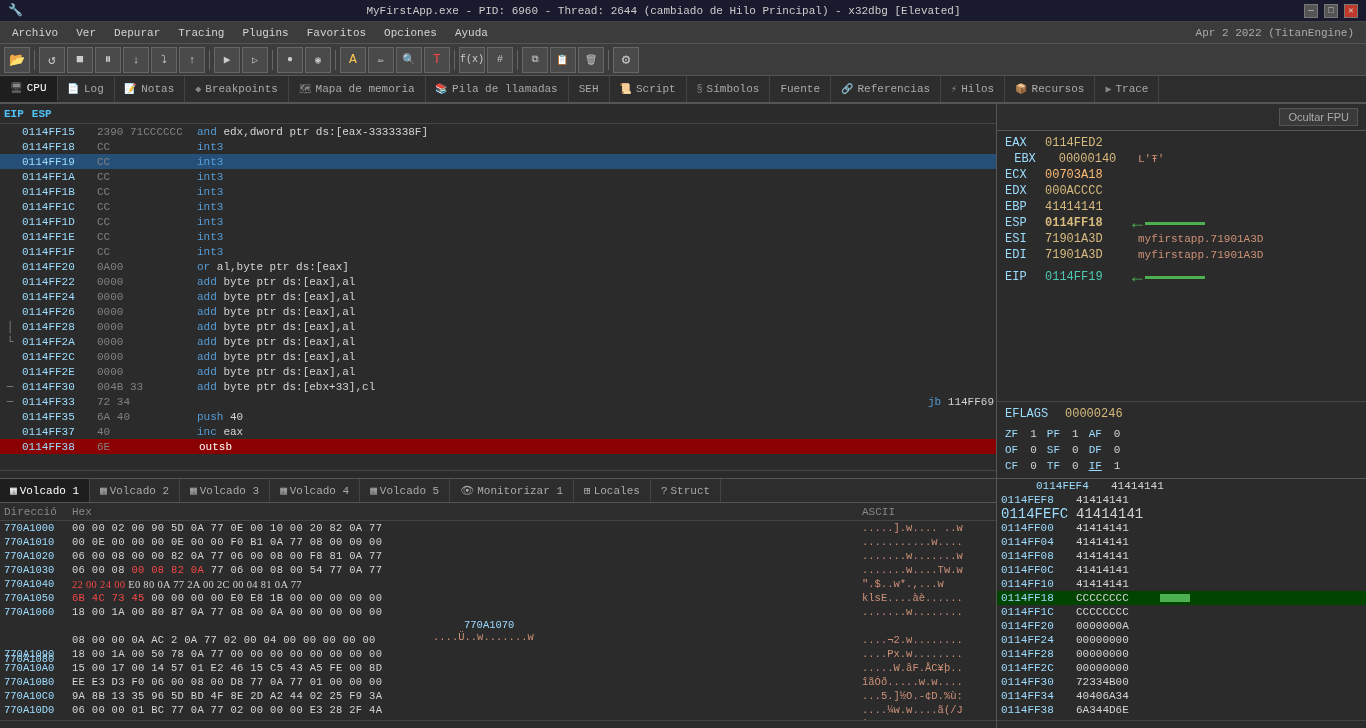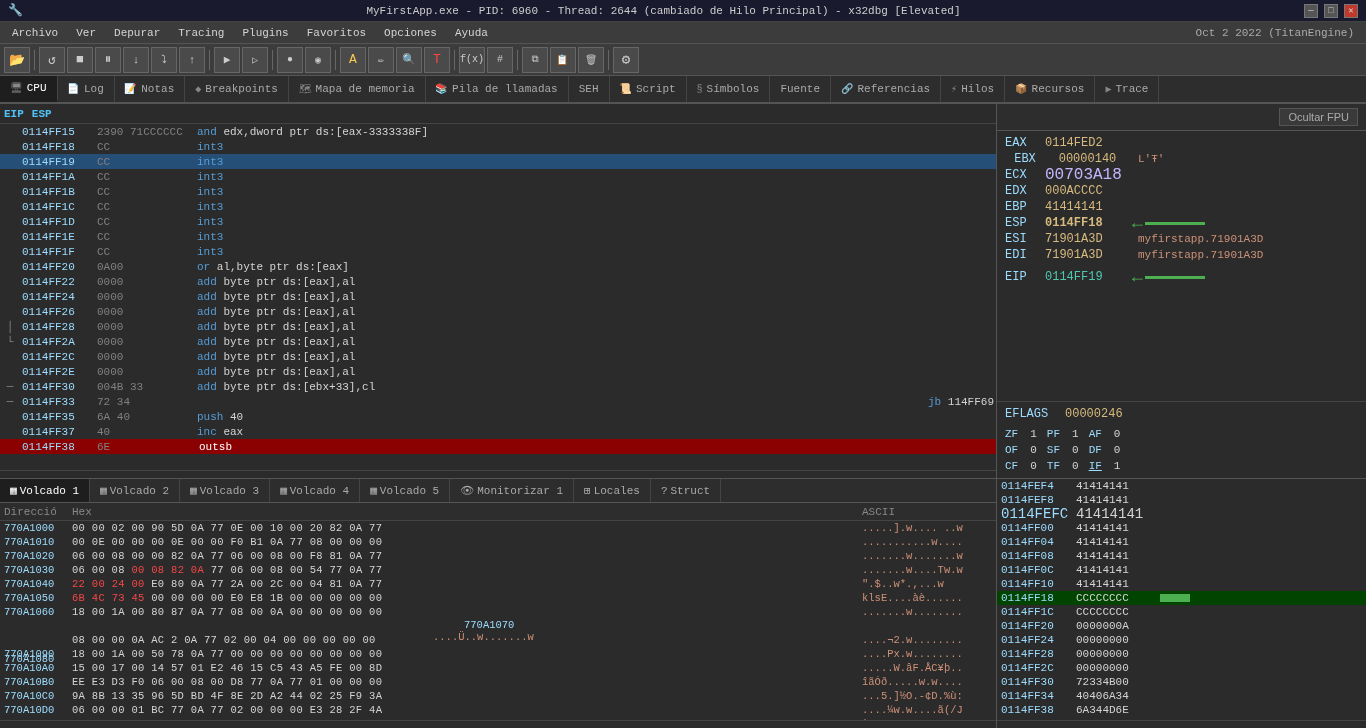--- a/index.html
+++ b/index.html
@@ -208,21 +208,21 @@
 
 <div id="menubar">
   <span class="menu-item">Archivo</span>
   <span class="menu-item">Ver</span>
   <span class="menu-item">Depurar</span>
   <span class="menu-item">Tracing</span>
   <span class="menu-item">Plugins</span>
   <span class="menu-item">Favoritos</span>
   <span class="menu-item">Opciones</span>
   <span class="menu-item">Ayuda</span>
-  <span class="menu-date">Oct 2 2022 (TitanEngine)</span>
+  <span class="menu-date">Apr 2 2022 (TitanEngine)</span>
 </div>
 
 <div id="toolbar">
   <div class="tb-btn" title="Open">📂</div>
   <div class="tb-sep"></div>
   <div class="tb-btn">↺</div>
   <div class="tb-btn">■</div>
   <div class="tb-btn">⏸</div>
   <div class="tb-btn" style="font-size:11px;">↓</div>
   <div class="tb-btn" style="font-size:11px;">⤵</div>
@@ -468,21 +468,21 @@
             <span style="color: rgb(156, 220, 254); width: 40px; font-size: 12px;">EAX</span>
             <span style="width: 85px; font-size: 12px; color: rgb(215, 186, 125);">0114FED2</span>
           </div>
           <div class="reg-row" style="display: flex; align-items: center; height: 16px; font-size: 12px; text-align: center;">
             <span style="color: rgb(156, 220, 254); width: 40px; font-size: 12px;">EBX</span>
             <span style="width: 85px; font-size: 12px; color: rgb(215, 186, 125);">00000140</span>
             <span style="color: rgb(206, 145, 120); margin-left: 8px; font-size: 11px;">L'Ŧ'</span>
           </div>
           <div class="reg-row" style="display: flex; align-items: center; height: 16px; font-size: 12px;">
             <span style="color: rgb(156, 220, 254); width: 40px; font-size: 12px;">ECX</span>
-            <span style="width: 85px; font-size: 16px; color: #c4b5fd;">00703A18</span>
+            <span style="width: 85px; font-size: 12px; color: #fdba74;">00703A18</span>
           </div>
           <div class="reg-row" style="display: flex; align-items: center; height: 16px; font-size: 12px;">
             <span style="color: rgb(156, 220, 254); width: 40px; font-size: 12px;">EDX</span>
             <span style="width: 85px; font-size: 12px; color: rgb(215, 186, 125);">000ACCCC</span>
           </div>
           <div class="reg-row" style="display: flex; align-items: center; height: 16px; font-size: 12px;">
             <span style="color: rgb(156, 220, 254); width: 40px; font-size: 12px;">EBP</span>
             <span style="width: 85px; font-size: 12px; color: rgb(215, 186, 125);">41414141</span>
           </div>
           <div class="reg-row" style="display: flex; align-items: center; height: 16px; font-size: 12px;">
@@ -604,21 +604,21 @@
               <span style="flex: 1 1 0%; color: rgb(212, 212, 212); letter-spacing: 0.3px; overflow: hidden;">06 00 08 00   00 82 0A  77  06 00  08 00  F8  81 0A 77 </span>
               <span style="width: 130px; color: rgb(206, 145, 120); flex-shrink: 0; overflow: hidden;">.......w.......w</span>
             </div>
             <div style="display: flex; padding: 0px 4px; height: 14px; align-items: center; font-size: 10.5px;">
               <span style="color: rgb(156, 220, 254); width: 68px; flex-shrink: 0;">770A1030</span>
               <span style="flex: 1 1 0%; color: rgb(212, 212, 212); letter-spacing: 0.3px; overflow: hidden;">06 00 08 <span style="color:#f44747;">00</span>  <span style="color:#f44747;"></span> <span style="color:#f44747;">08</span> <span style="color:#f44747;">82</span> <span style="color:#f44747;">0A</span>  77  06 00  08 00  54  77 0A 77 </span>
               <span style="width: 130px; color: rgb(206, 145, 120); flex-shrink: 0; overflow: hidden;">.......w....Tw.w</span>
             </div>
             <div style="display: flex; padding: 0px 4px; height: 14px; align-items: center; font-size: 10.5px;">
               <span style="color: rgb(156, 220, 254); width: 68px; flex-shrink: 0;">770A1040</span>
-              <span style="flex: 1 1 0%; color: rgb(212, 212, 212); letter-spacing: 0.3px; overflow: hidden;"><span style="color:#f44747;">22</span> <span style="color:#f44747;">00</span> <span style="color:#f44747;">24</span> <span style="color:#f44747;">00</span>   E0 80 0A  77  2A 00  2C 00  04  81 0A 77 </span>
+              <span style="flex: 1 1 0%; color: rgb(212, 212, 212); letter-spacing: 0.3px; overflow: hidden; font-family: Liberation Serif, serif;"><span style="color:#f44747;">22</span> <span style="color:#f44747;">00</span> <span style="color:#f44747;">24</span> <span style="color:#f44747;">00</span>   E0 80 0A  77  2A 00  2C 00  04  81 0A 77 </span>
               <span style="width: 130px; color: rgb(206, 145, 120); flex-shrink: 0; overflow: hidden;">".$..w*.,...w</span>
             </div>
             <div style="display: flex; padding: 0px 4px; height: 14px; align-items: center; font-size: 10.5px;">
               <span style="color: rgb(156, 220, 254); width: 68px; flex-shrink: 0;">770A1050</span>
               <span style="flex: 1 1 0%; color: rgb(212, 212, 212); letter-spacing: 0.3px; overflow: hidden;"><span style="color:#f44747;">6B</span> <span style="color:#f44747;">4C</span> <span style="color:#f44747;">73</span> <span style="color:#f44747;">45</span>   00 00 00  00  E0 E8  1B 00  00  00 00 00 </span>
               <span style="width: 130px; color: rgb(206, 145, 120); flex-shrink: 0; overflow: hidden;">klsE....àè......</span>
             </div>
             <div style="display: flex; padding: 0px 4px; height: 14px; align-items: center; font-size: 10.5px;">
               <span style="color: rgb(156, 220, 254); width: 68px; flex-shrink: 0;">770A1060</span>
               <span style="flex: 1 1 0%; color: rgb(212, 212, 212); letter-spacing: 0.3px; overflow: hidden;">18 00 1A 00   80 87 0A  77  08 00  0A 00  00  00 00 00 </span>
@@ -666,21 +666,21 @@
             </div>
           </div>
       </div>
       <div class="hscroll"></div>
     </div>
 
     <div id="stack-col" style="width:370px; border-left:1px solid #555; overflow:hidden; display:flex; flex-direction:column;">
       <div style="overflow-y:auto; flex:1;">
         <div id="stack-rows-container">
         <div style="display: flex; padding: 0px 4px; height: 14px; align-items: center; font-size: 11px; background: transparent;">
-              <span style="color: rgb(156, 220, 254); width: 75px;">0114FEF4</span>
+              <span style="color: rgb(156, 220, 254); width: 75px; margin-left: 35px;">0114FEF4</span>
               <span style="color: rgb(212, 212, 212); width: 80px;">41414141</span>
             </div>
             <div style="display: flex; padding: 0px 4px; height: 14px; align-items: center; font-size: 11px; background: transparent;">
               <span style="color: rgb(156, 220, 254); width: 75px;">0114FEF8</span>
               <span style="color: rgb(212, 212, 212); width: 80px;">41414141</span>
             </div>
             <div style="display: flex; padding: 0px 4px; height: 14px; align-items: center; font-size: 14px; background: transparent;">
               <span style="color: rgb(156, 220, 254); width: 75px;">0114FEFC</span>
               <span style="color: rgb(212, 212, 212); width: 80px;">41414141</span>
             </div>

